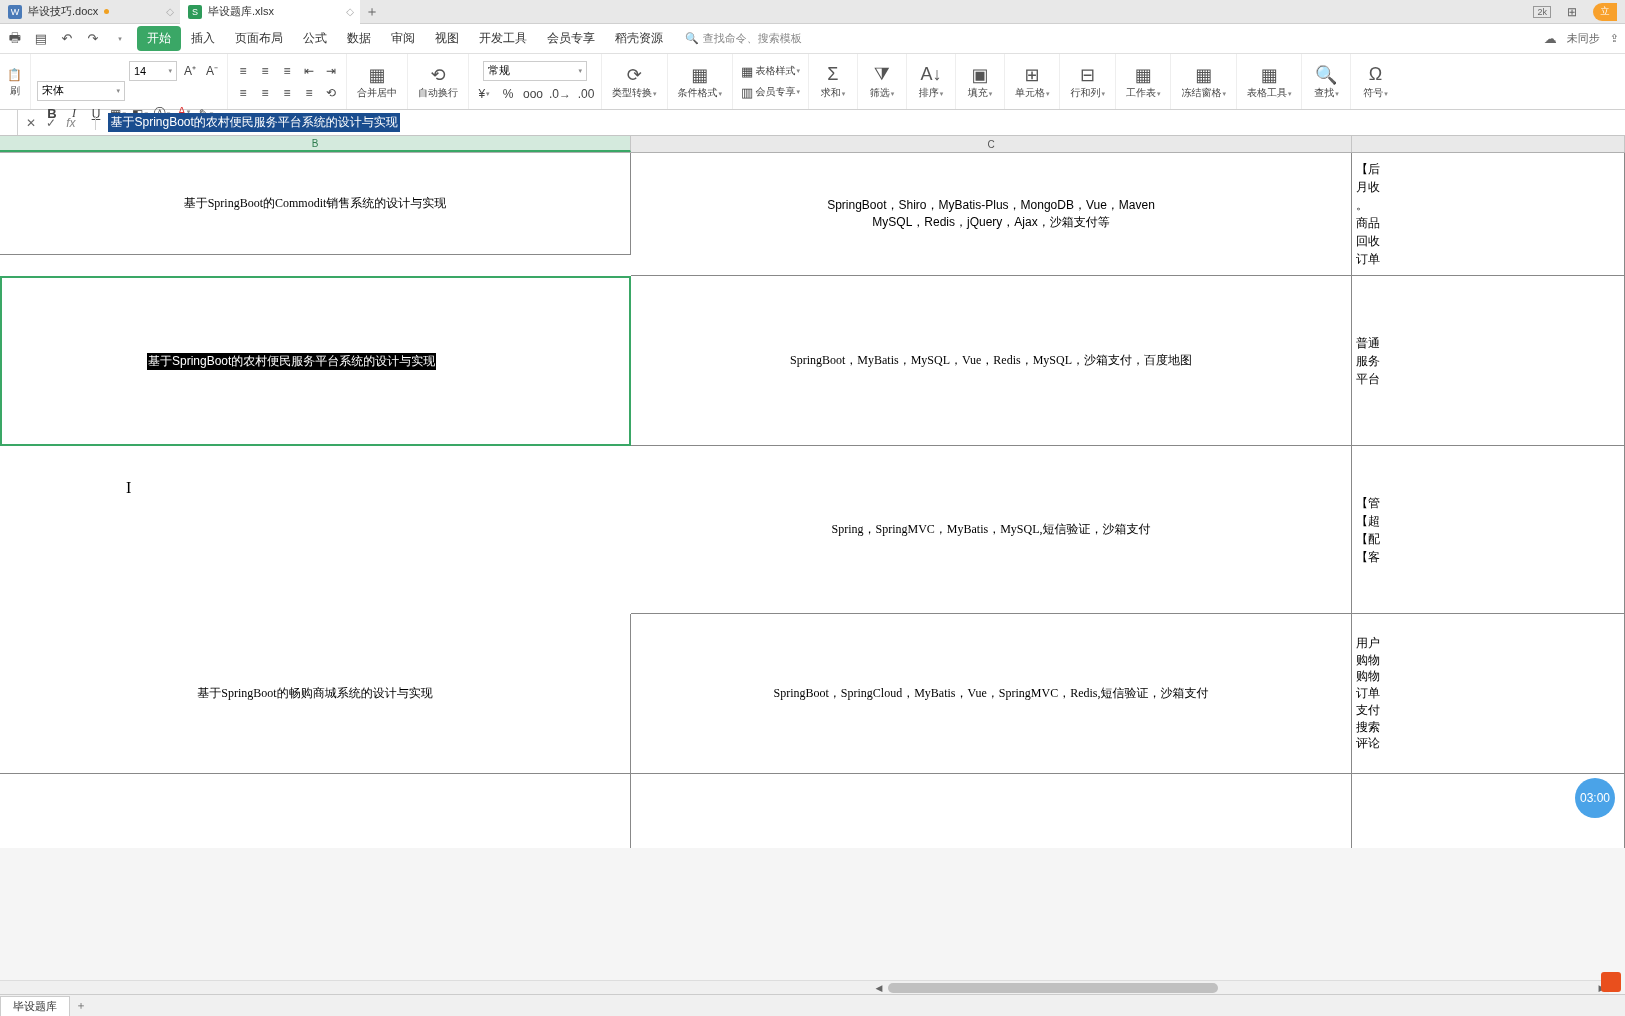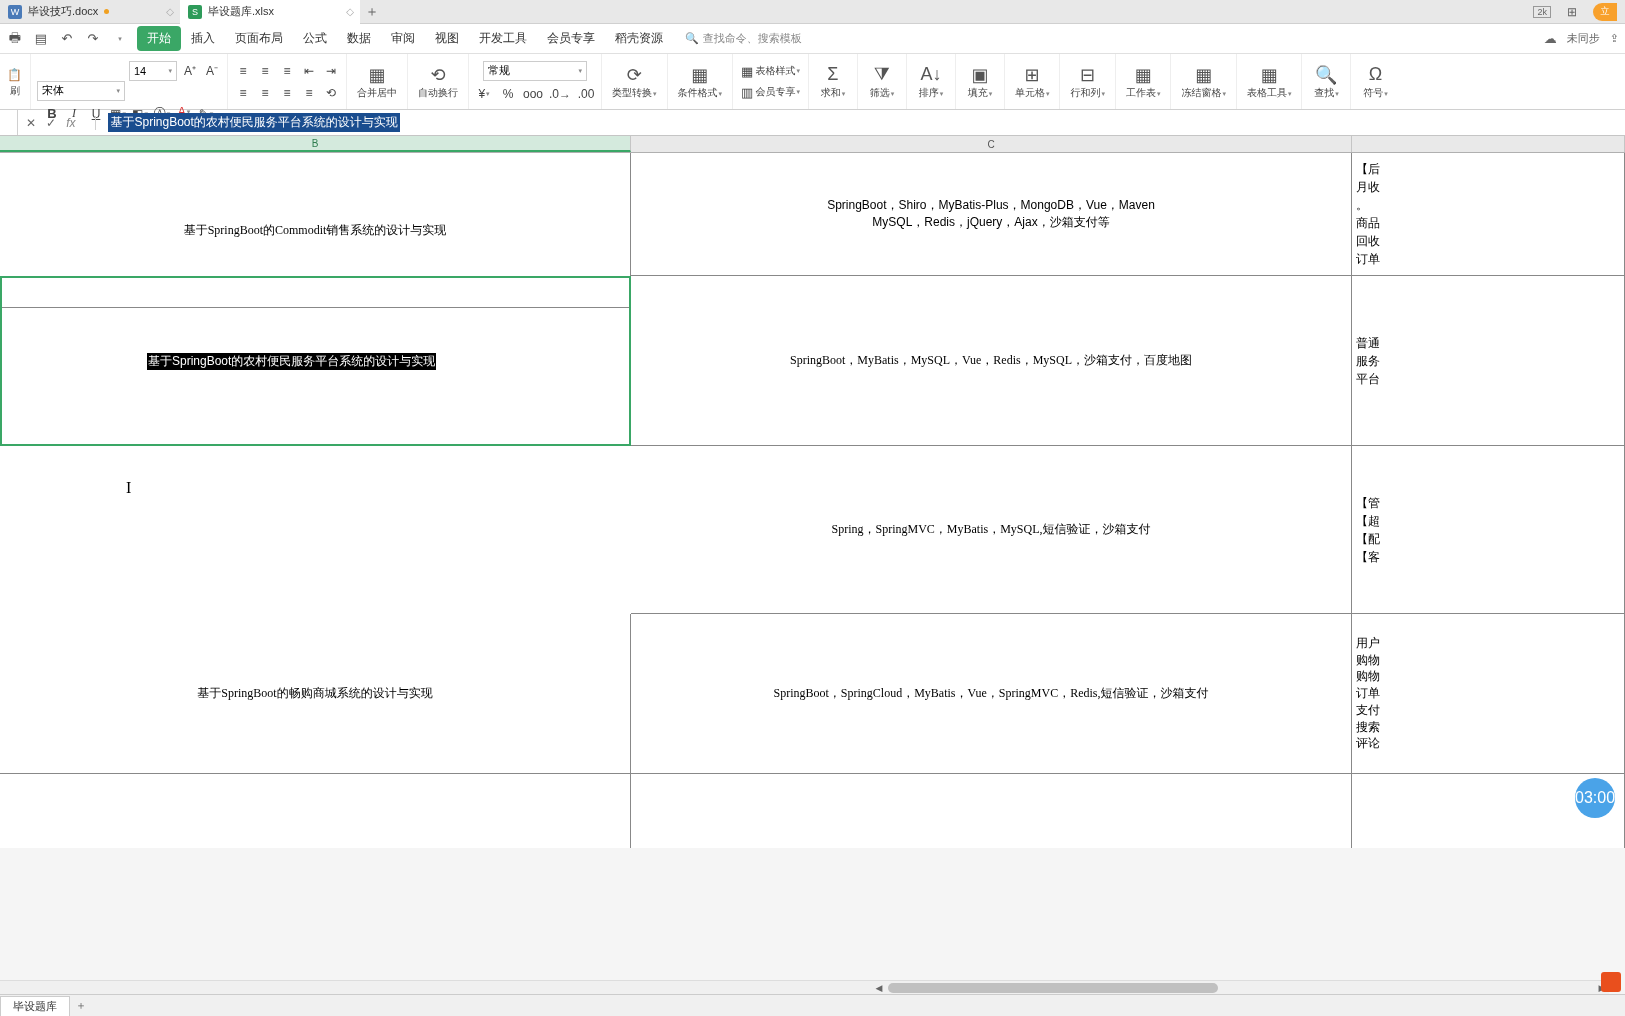--- a/index.html
+++ b/index.html
@@ -73,21 +73,21 @@
 .sheet-bar { position: absolute; bottom: 0; left: 0; right: 0; height: 22px; background: #f0f0f0; border-top: 1px solid #ccc; display: flex; align-items: center; font-size: 11px; }
 .sheet-tab { padding: 2px 12px; background: #fff; border: 1px solid #ccc; border-bottom: none; cursor: pointer; color: #333; }
 .add-sheet { width: 22px; text-align: center; color: #666; cursor: pointer; }
 
 
 .hscroll { position: absolute; bottom: 22px; left: 0; right: 16px; height: 14px; background: #f0f0f0; border-top: 1px solid #ddd; }
 .hscroll .thumb { position: absolute; left: 888px; width: 330px; height: 10px; top: 2px; background: #c0c0c0; border-radius: 5px; }
 .hscroll .arrow { position: absolute; top: 0; width: 14px; height: 14px; display: flex; align-items: center; justify-content: center; font-size: 9px; color: #666; cursor: pointer; }
 
 
-.timer-badge { position: absolute; right: 10px; top: 778px; width: 40px; height: 40px; border-radius: 50%; background: #4aa3e8; color: #fff; font-size: 16px; display: flex; align-items: center; justify-content: center; margin-left: 12px; }
+.timer-badge { position: absolute; right: 10px; top: 778px; width: 40px; height: 40px; border-radius: 50%; background: #4aa3e8; color: #fff; font-size: 12px; display: flex; align-items: center; justify-content: center; margin-left: 12px; }
 
 
 .logo-corner { position: absolute; right: 4px; bottom: 24px; width: 20px; height: 20px; background: #e94f1d; border-radius: 3px; }
 </style>
 </head>
 <body>
 
 <div class="titlebar">
   <div class="doc-tab">
     <span class="icon-w">W</span>
@@ -316,21 +316,21 @@
 </div>
 
 <div class="col-headers">
   <div class="ch sel" style="width:631px;">B</div>
   <div class="ch" style="width:721px;">C</div>
   <div class="ch" style="flex:1;"></div>
 </div>
 
 <div class="grid">
 
-  <div class="cell" style="left:0;top:0;width:631px;height:155px;">基于SpringBoot的Commodit销售系统的设计与实现</div>
+  <div class="cell" style="left:0;top:0;width:631px;height:102px;">基于SpringBoot的Commodit销售系统的设计与实现</div>
   <div class="cell" style="left:631px;top:0;width:721px;height:123px;flex-direction:column;">
     <div>SpringBoot，Shiro，MyBatis-Plus，MongoDB，Vue，Maven</div>
     <div>MySQL，Redis，jQuery，Ajax，沙箱支付等</div>
   </div>
   <div class="cell d" style="left:1352px;top:0;width:273px;height:123px;white-space:pre-line;line-height:1.5;">【后
 月收
 。
 商品
 回收
 订单</div>

